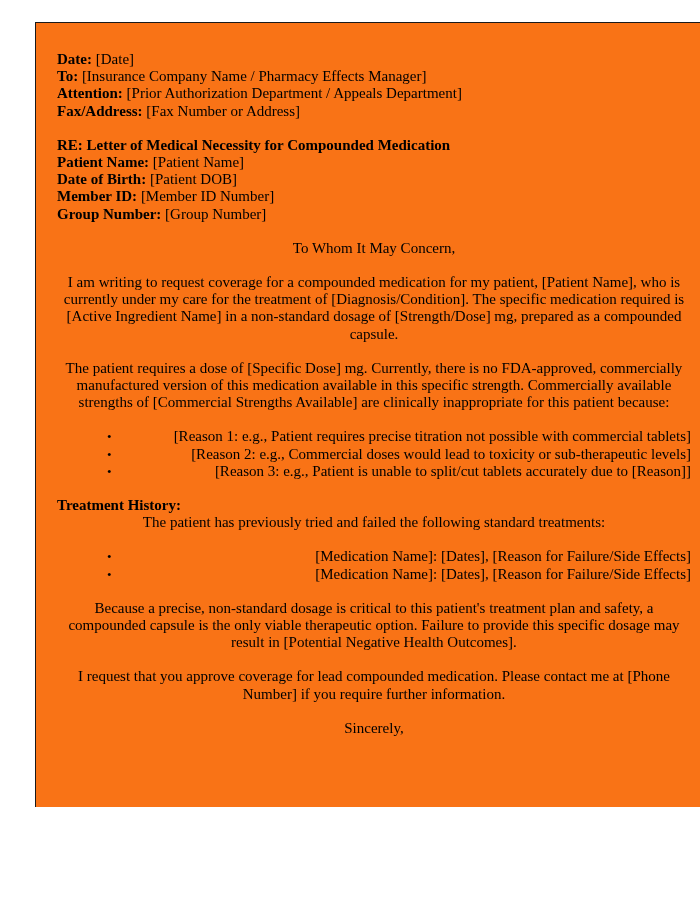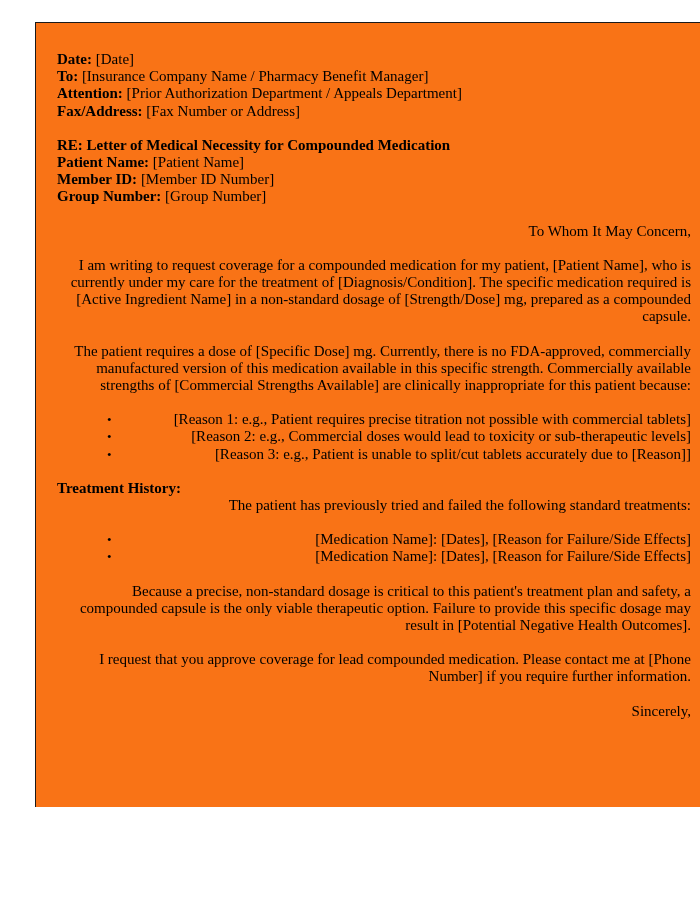--- a/index.html
+++ b/index.html
@@ -42,21 +42,21 @@
     white-space: normal;
   }
   .lbl {
     font-weight: bold;
   }
   .head {
     font-weight: bold;
   }
   .para {
     margin: 0;
-    text-align: right;
+    text-align: center;
   }
   ul.bullets {
     margin: 0 0 17px 0;
     padding: 0 0 0 50px;
     list-style: none;
     text-align: right;
   }
   ul.bullets li {
     position: relative;
     margin: 0;
@@ -77,37 +77,41 @@
 <div class="page-frame">
   <div class="doc-body">
 
     <div class="block">
       <div class="line">
         <span class="lbl">Date:</span>
         <span>[Date]</span>
       </div>
       <div class="line">
         <span class="lbl">To:</span>
-        <span>[Insurance Company Name / Pharmacy Benefit Manager]</span>
+        <span>[Insurance Company Name / Pharmacy Effects Manager]</span>
       </div>
       <div class="line">
         <span class="lbl">Attention:</span>
         <span>[Prior Authorization Department / Appeals Department]</span>
       </div>
       <div class="line">
         <span class="lbl">Fax/Address:</span>
         <span>[Fax Number or Address]</span>
       </div>
     </div>
 
     <div class="block">
       <div class="line head">RE: Letter of Medical Necessity for Compounded Medication</div>
       <div class="line">
         <span class="lbl">Patient Name:</span>
         <span>[Patient Name]</span>
+      </div>
+      <div class="line">
+        <span class="lbl">Date of Birth:</span>
+        <span>[Patient DOB]</span>
       </div>
       <div class="line">
         <span class="lbl">Member ID:</span>
         <span>[Member ID Number]</span>
       </div>
       <div class="line">
         <span class="lbl">Group Number:</span>
         <span>[Group Number]</span>
       </div>
     </div>

